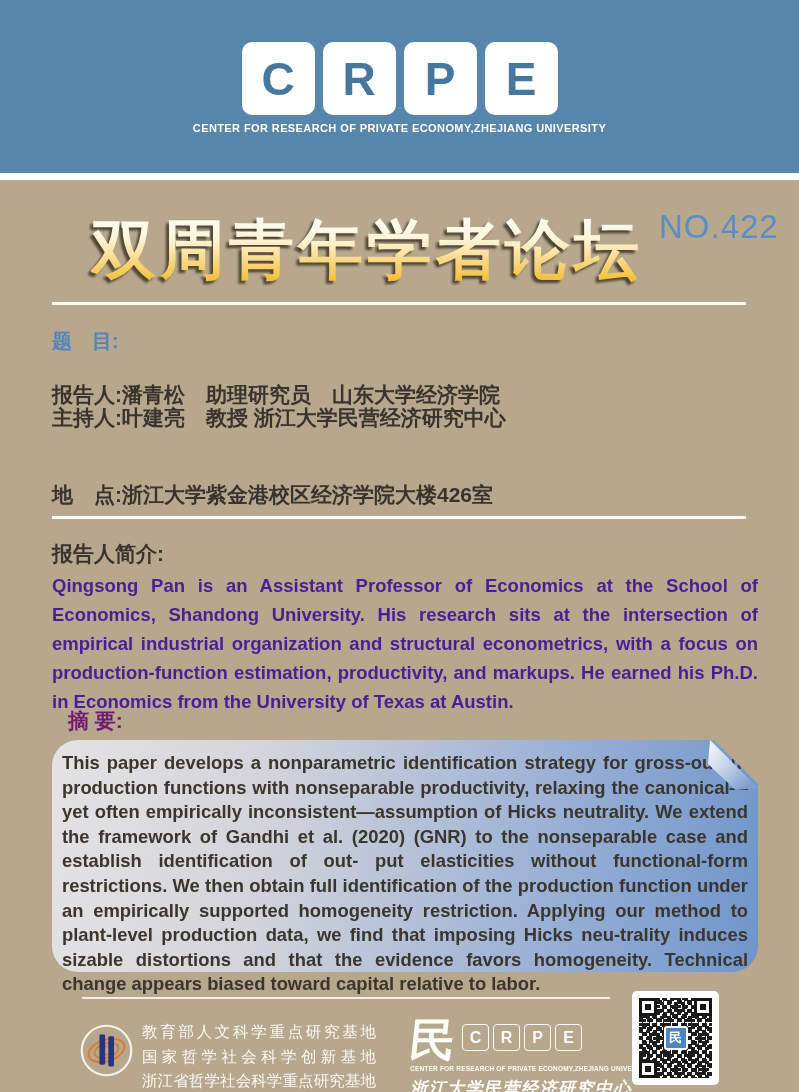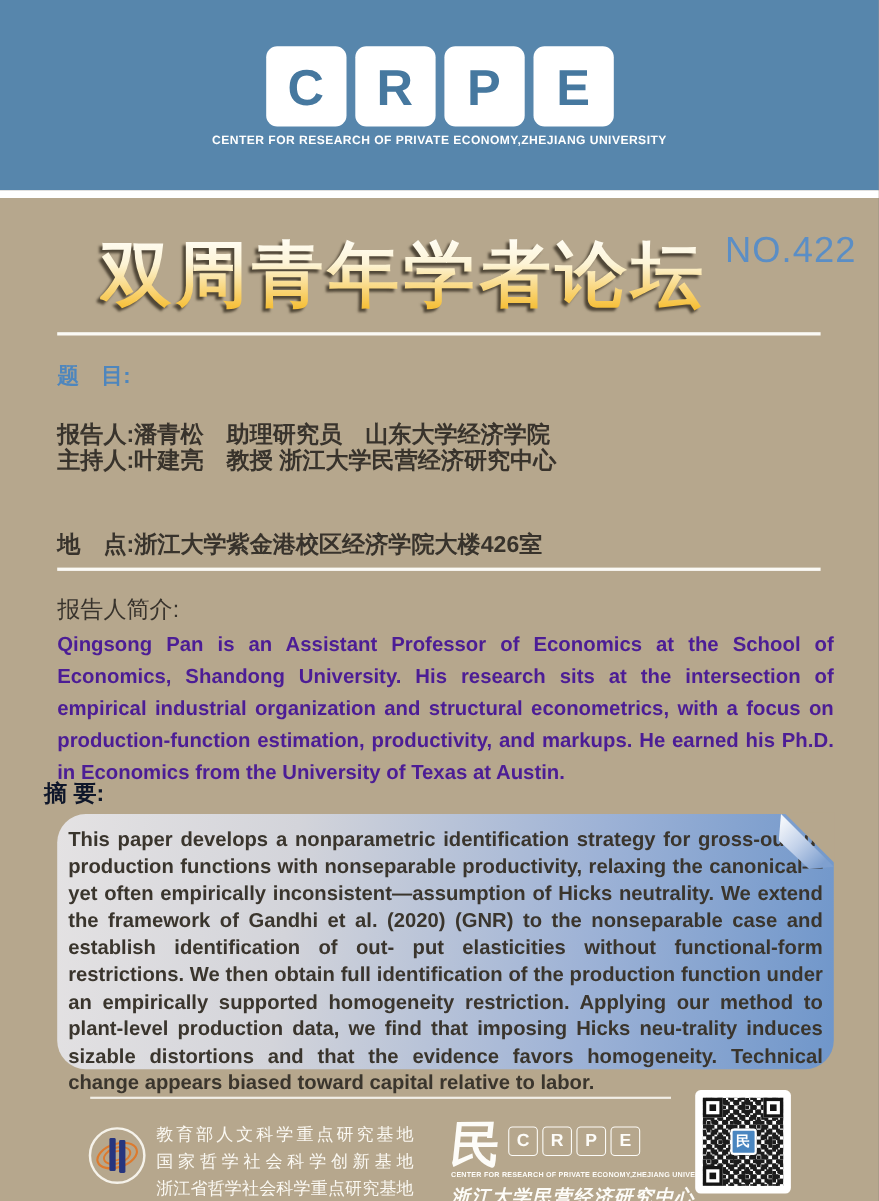--- a/index.html
+++ b/index.html
@@ -41,28 +41,28 @@
     position:absolute; left:52px; top:328px; width:740px;
     display:flex; align-items:baseline; white-space:nowrap; color:#4e86bd;gap:28px;
   }
   .topic-label{ font-size:20px; font-weight:bold; }
   .topic-text{ font-size:16.5px; font-weight:bold; letter-spacing:-.2px; margin-left:6px; }
   .info-row{ position:absolute; left:52px; white-space:nowrap; color:#38332c; font-size:21px; font-weight:bold; }
   .info-row .lbl{ }
   .info-row .val{ }
   .row-0{ top:368px;margin-top:13px; } .row-1{ top:404px; } .row-2{ top:443px; } .row-3{ top:481px; }
   
-  .bio-heading{ position:absolute; left:52px; top:540px; font-size:21px; font-weight:normal; color:#38332c; }
+  .bio-heading{ position:absolute; left:52px; top:540px; font-size:21px; font-weight:bold; color:#38332c; }
   .bio-text{
     position:absolute; left:52px; top:571px; width:706px;
     font-size:18.5px; font-weight:bold; line-height:29px; color:#4c1d95;
     text-align:justify;
   }
   
-  .abstract-heading{ position:absolute; left:40px; top:707px; font-size:21px; font-weight:bold; color:#0f172a; }
+  .abstract-heading{ position:absolute; left:68px; top:707px; font-size:21px; font-weight:bold; color:#701a75; }
   .abstract-box{
     position:absolute; left:52px; top:740px; width:706px; height:232px;
     border-radius:26px;
     background:linear-gradient(97deg,#e4e2e3 0%,#d3d4da 30%,#9db2d6 68%,#6f96ca 100%);
   }
   .fold-cut{
     position:absolute; top:-1px; right:-1px; width:50px; height:50px;
     background:#b6a78d;
     clip-path:polygon(6% -2%, 102% -2%, 102% 94%);
   }

